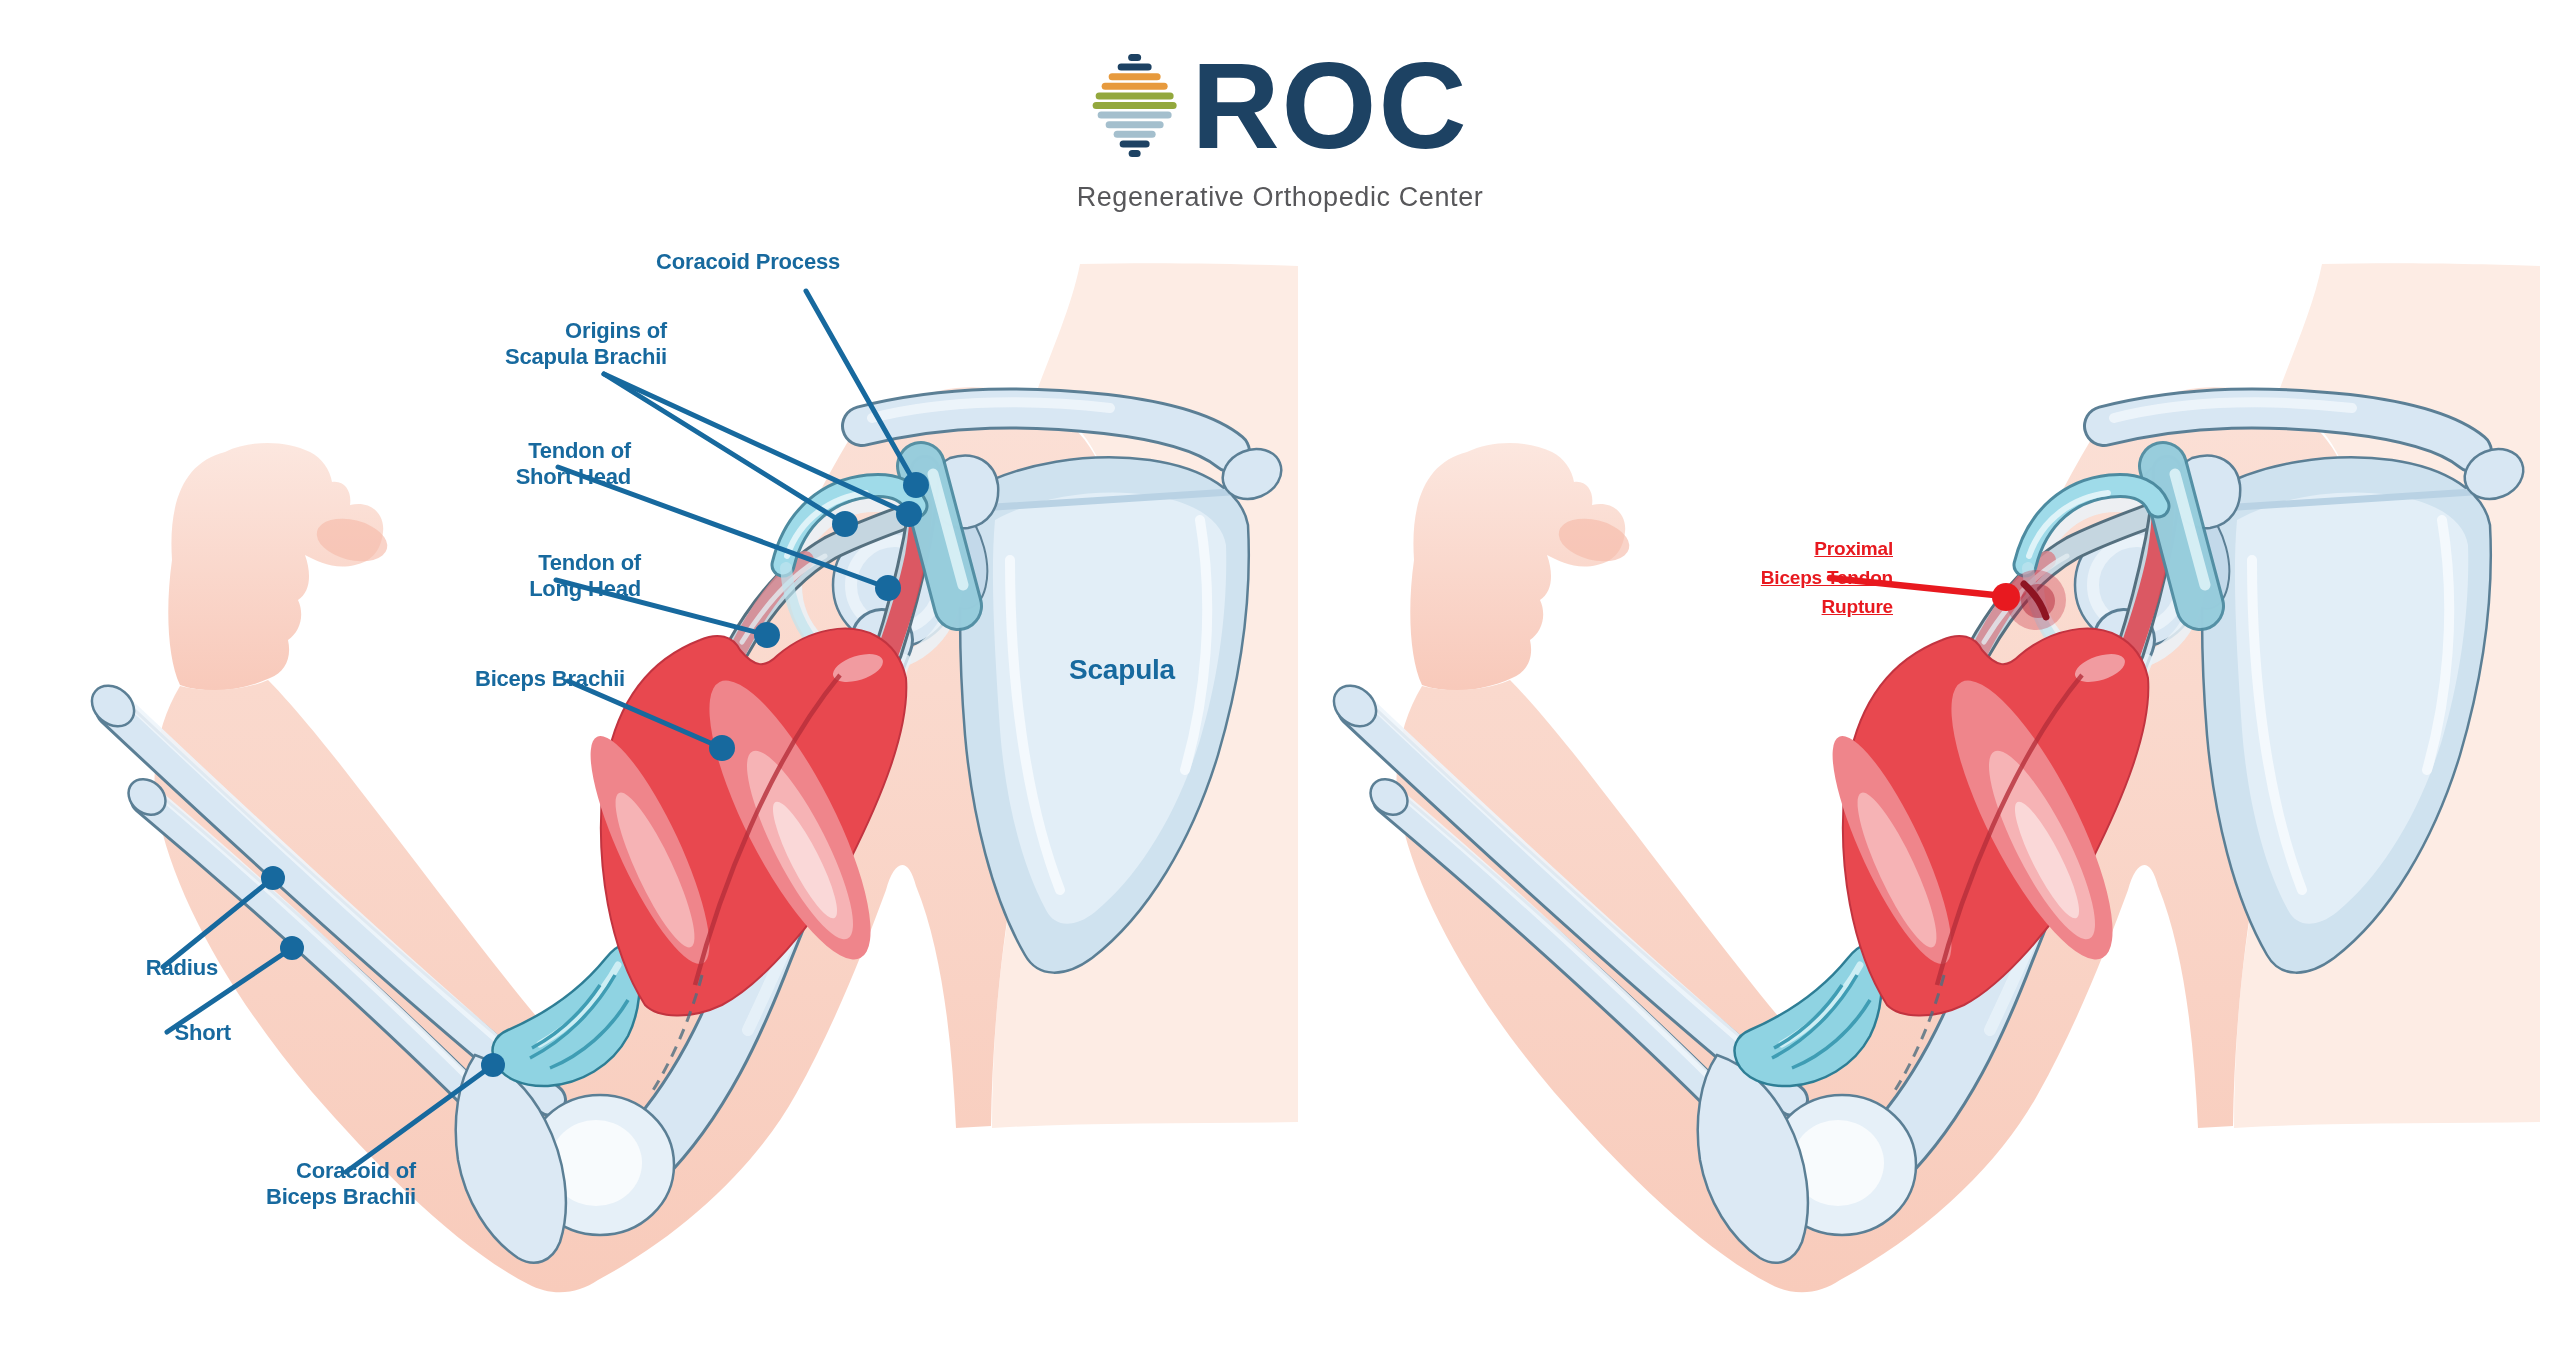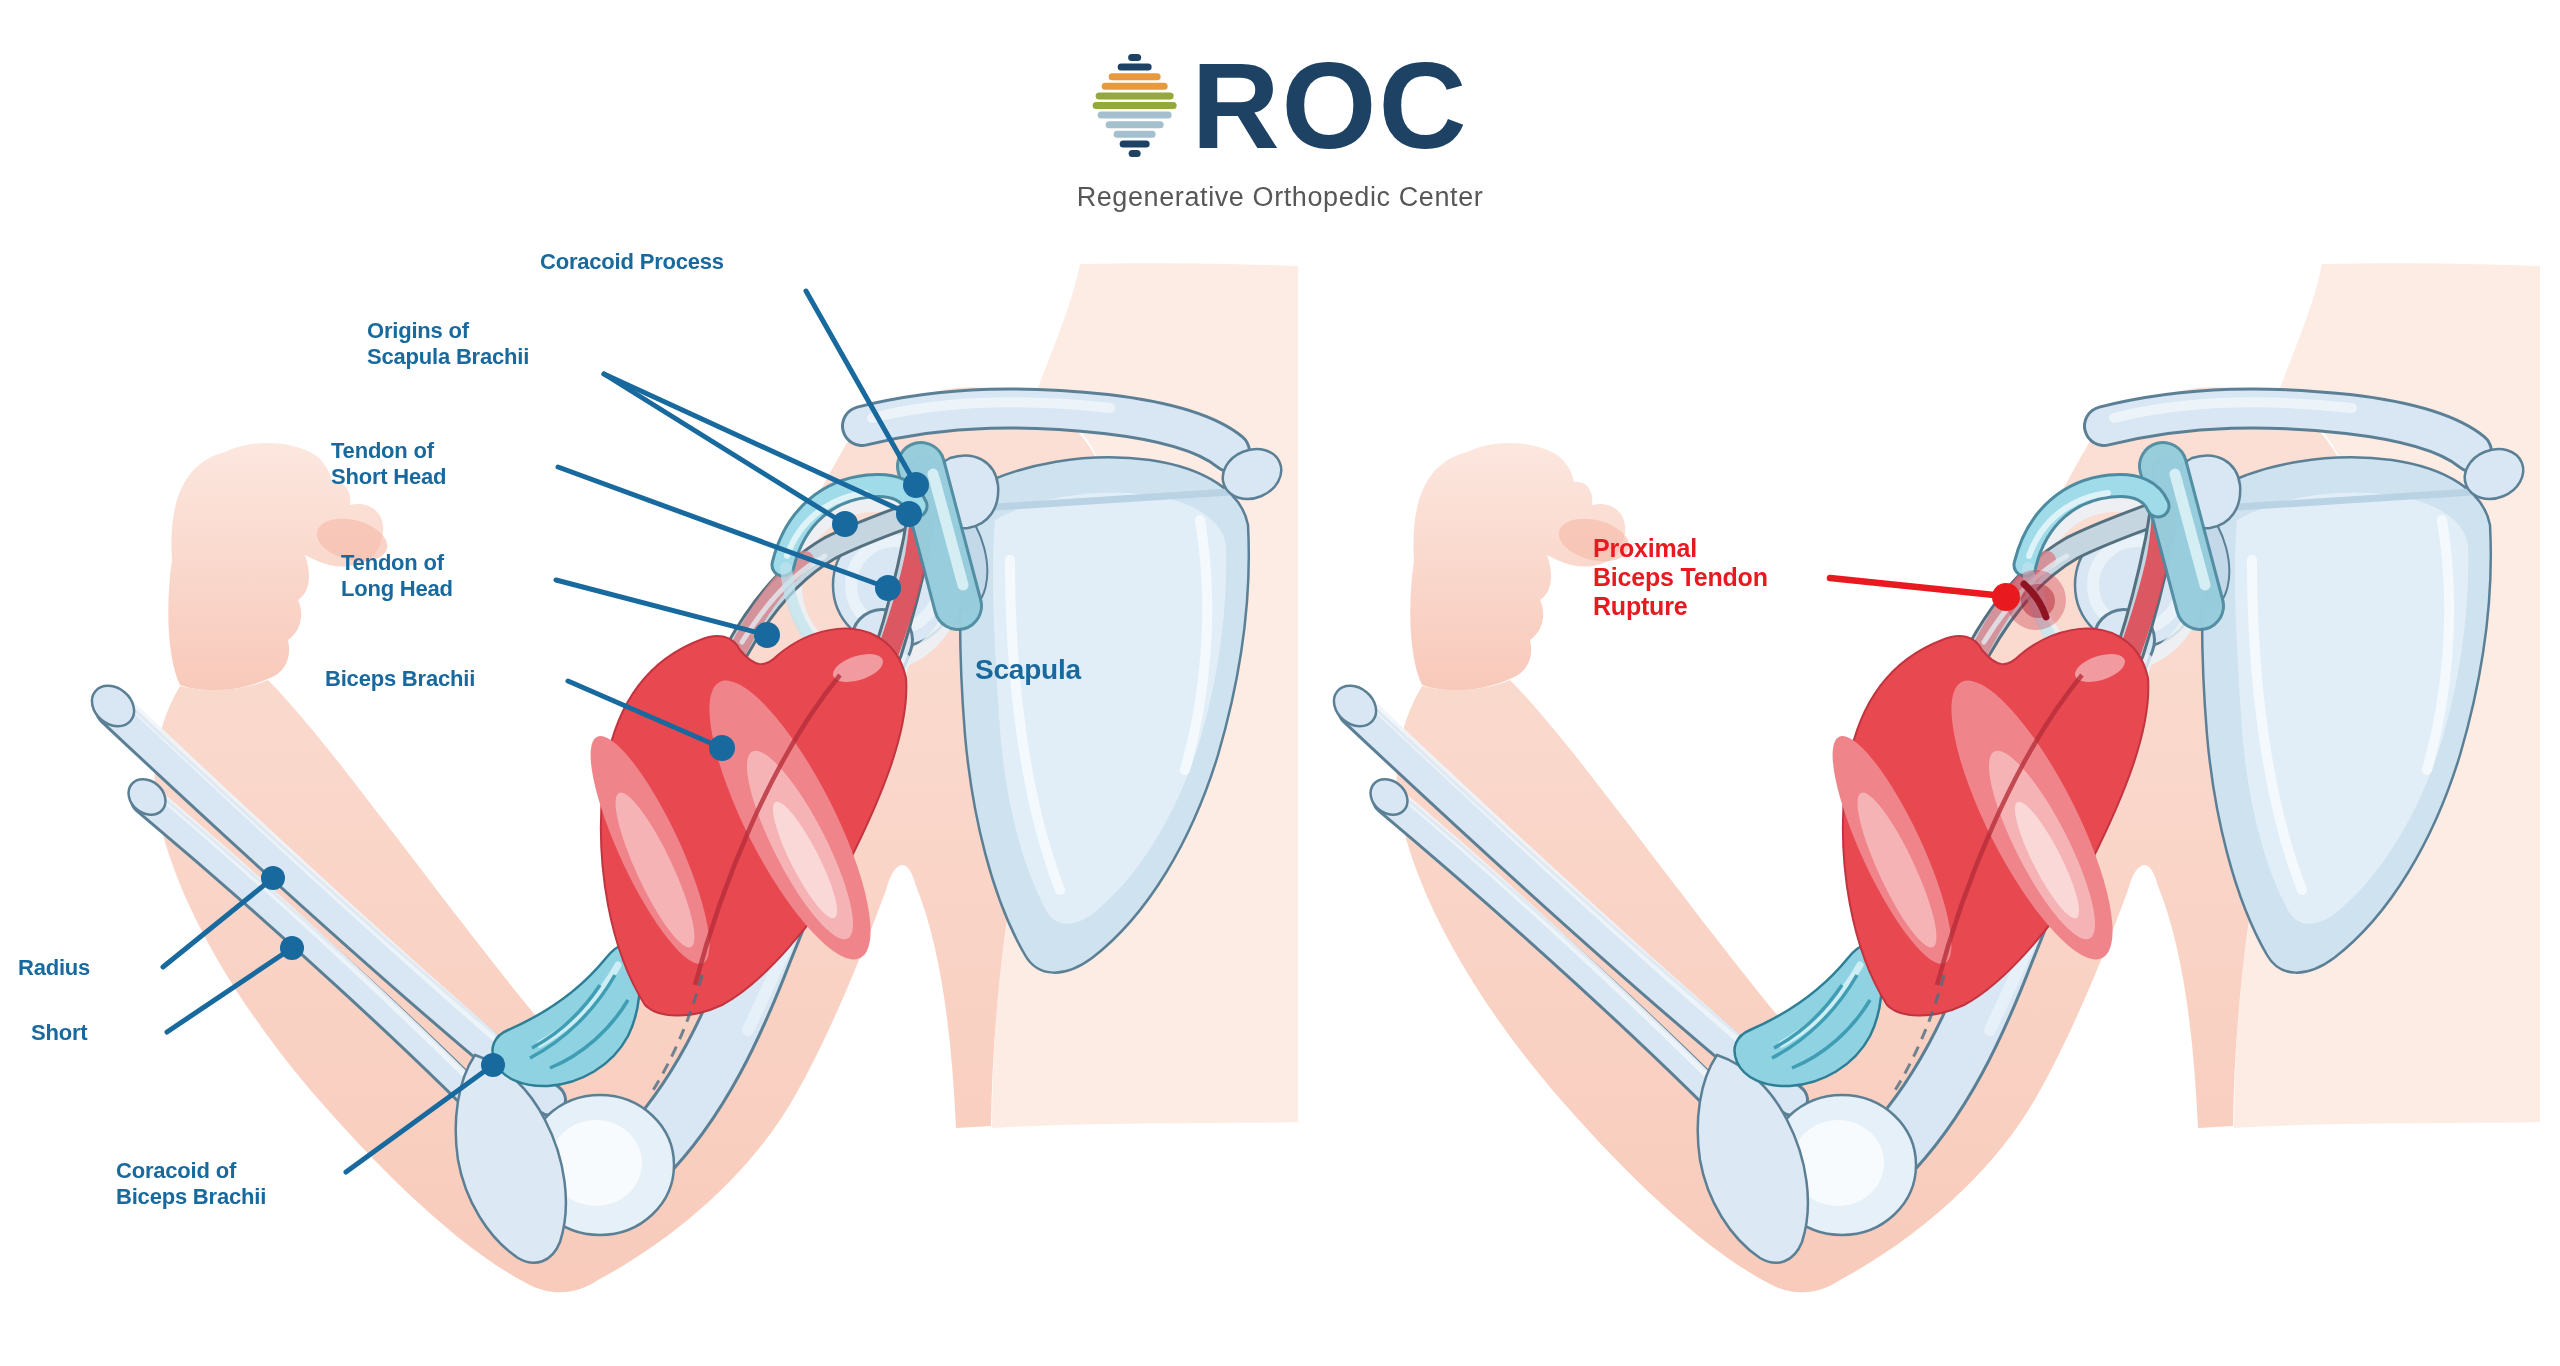--- a/index.html
+++ b/index.html
@@ -1,23 +1,23 @@
 <!DOCTYPE html>
 <html><head>
 <meta charset="utf-8">
 <style>
   html,body{margin:0;padding:0;background:#ffffff;}
   body{width:2560px;height:1366px;overflow:hidden;font-family:"Liberation Sans",sans-serif;}
   .stage{position:relative;width:2560px;height:1116px;background:#fff;}
   svg.art{position:absolute;left:0;top:0;}
   
   .lbl{position:absolute;color:#17699e;font-weight:bold;font-size:22px;line-height:26px;
-       text-align:left;white-space:pre-line;letter-spacing:-0.2px;}
+       text-align:right;white-space:pre-line;letter-spacing:-0.2px;}
   .lbl.big{font-size:28px;line-height:32px;}
-  .lbl.red{color:#e8191f;font-size:25px;line-height:29px;}
+  .lbl.red{color:#e8191f;font-size:19px;line-height:29px;text-decoration:underline;}
   
   .logo{position:absolute;top:52px;left:50%;transform:translateX(-50%);
         display:flex;flex-direction:column;align-items:center;z-index:5;}
   .logo-row{display:flex;align-items:center;gap:14px;}
   .logo-acronym{font-size:122px;font-weight:bold;color:#1d4263;line-height:0.82;letter-spacing:2px;}
   .logo-sub{margin-top:22px;font-size:27px;color:#57575a;letter-spacing:0.6px;}
 </style>
 </head>
 <body>
 

